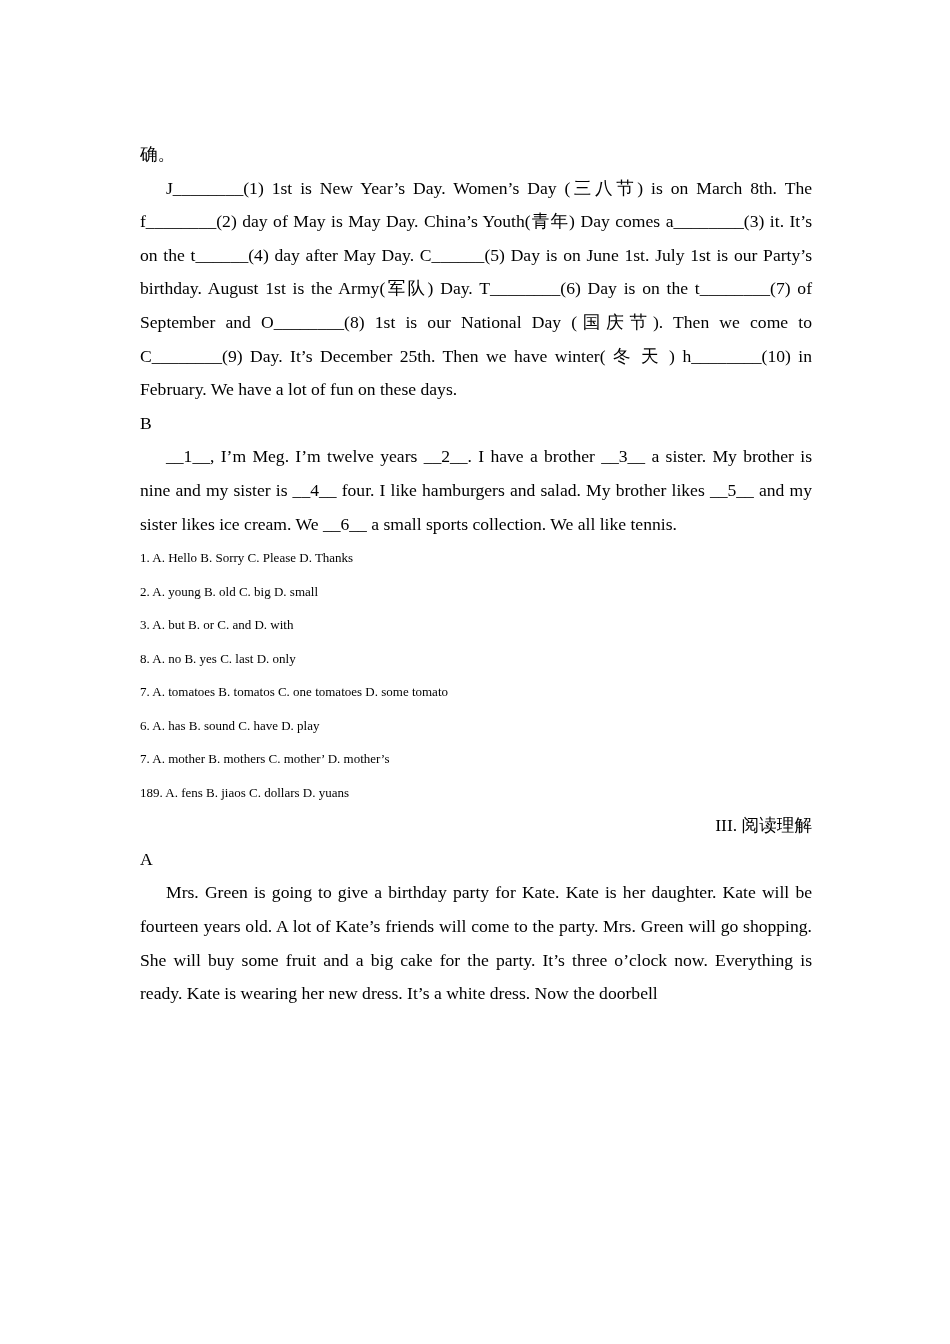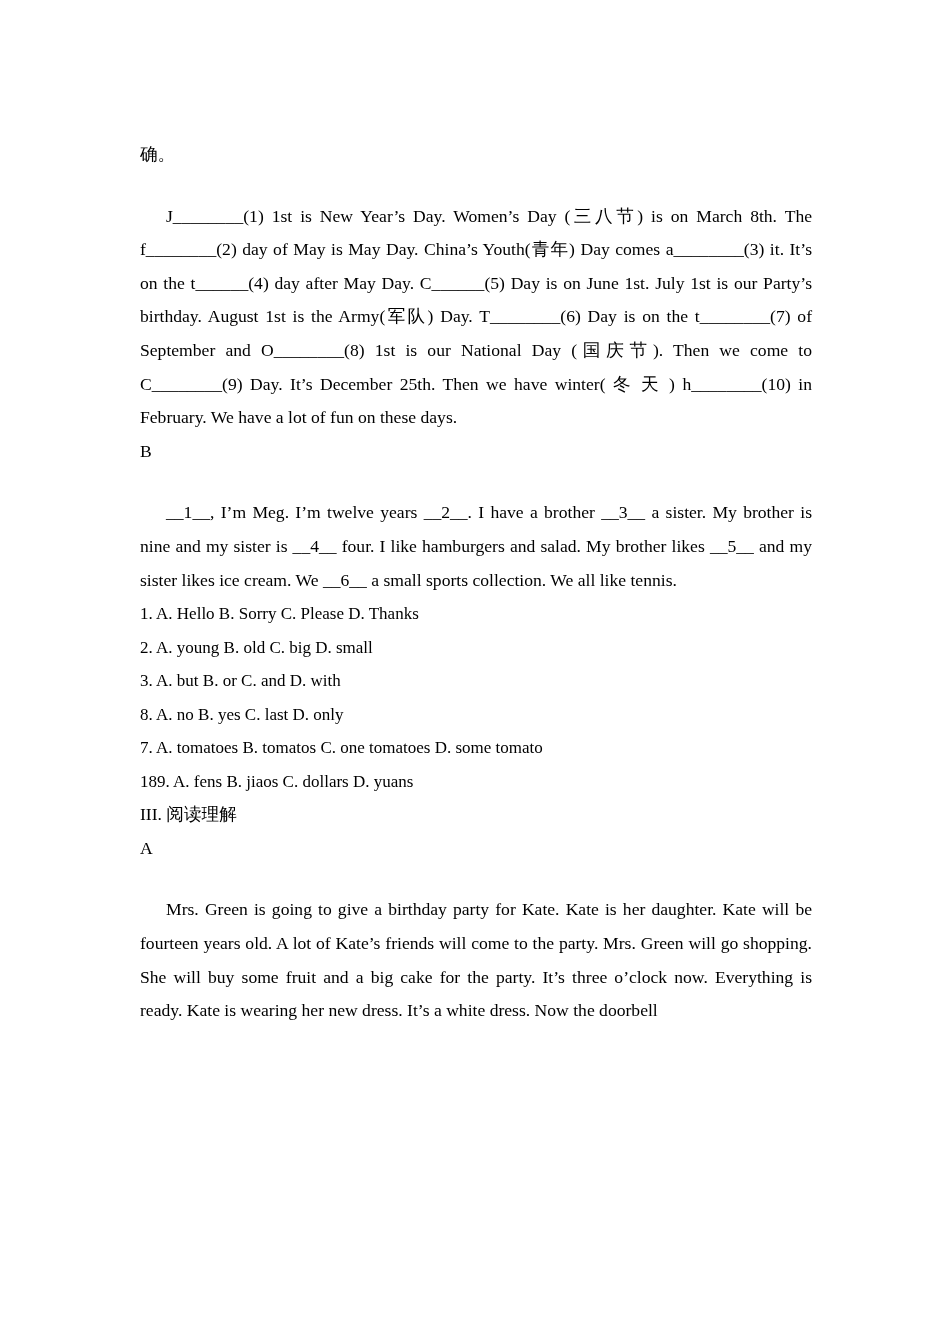--- a/index.html
+++ b/index.html
@@ -38,44 +38,43 @@
     font-size: 17.6px;
     line-height: 33.6px;
     text-align: justify;
     text-justify: inter-word;
     margin: 0;
     word-spacing: normal;
     hyphens: none;
   }
   .para.indent {
     text-indent: 26px;
-    margin-top: 28px;
   }
 
   .single-line {
     font-size: 17.6px;
     line-height: 33.6px;
     margin: 0;
     text-align: left;
     white-space: nowrap;
   }
 
   .mc-line {
-    font-size: 17px;
+    font-size: 13px;
     line-height: 33.5px;
     margin: 0;
     text-align: left;
     white-space: nowrap;
   }
 
   .section-head {
     font-size: 17.6px;
     line-height: 33.6px;
     margin: 0;
-    text-align: left;
+    text-align: right;
   }
 
   .justified-tight {
     text-align: justify;
     text-align-last: left;
   }
 </style>
 </head>
 <body>
 
@@ -90,20 +89,22 @@
 
     <p class="para indent">__1__, I’m Meg. I’m twelve years __2__. I have a brother __3__ a sister. My brother is nine and my sister is __4__ four. I like hamburgers and salad. My brother likes __5__ and my sister likes ice cream. We __6__ a small sports collection. We all like tennis.</p>
 
 
     <div>
       <p class="mc-line">1. A. Hello B. Sorry C. Please D. Thanks</p>
       <p class="mc-line">2. A. young B. old C. big D. small</p>
       <p class="mc-line">3. A. but B. or C. and D. with</p>
       <p class="mc-line">8. A. no B. yes C. last D. only</p>
       <p class="mc-line">7. A. tomatoes B. tomatos C. one tomatoes D. some tomato</p>
+      <p class="mc-line">6. A. has B. sound C. have D. play</p>
+      <p class="mc-line">7. A. mother B. mothers C. mother’ D. mother’s</p>
       <p class="mc-line">189. A. fens B. jiaos C. dollars D. yuans</p>
     </div>
 
     <p class="section-head">III. 阅读理解</p>
 
     <p class="single-line">A</p>
 
     <p class="para indent justified-tight">Mrs. Green is going to give a birthday party for Kate. Kate is her daughter. Kate will be fourteen years old. A lot of Kate’s friends will come to the party. Mrs. Green will go shopping. She will buy some fruit and a big cake for the party. It’s three o’clock now. Everything is ready. Kate is wearing her new dress. It’s a white dress. Now the doorbell</p>
 
   </div>

